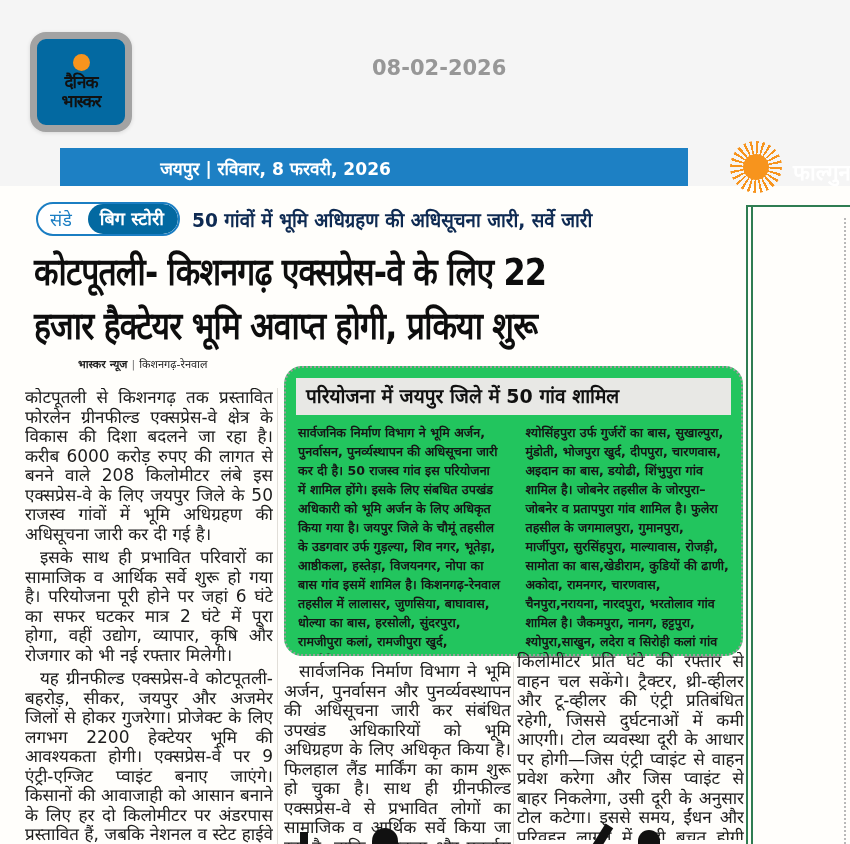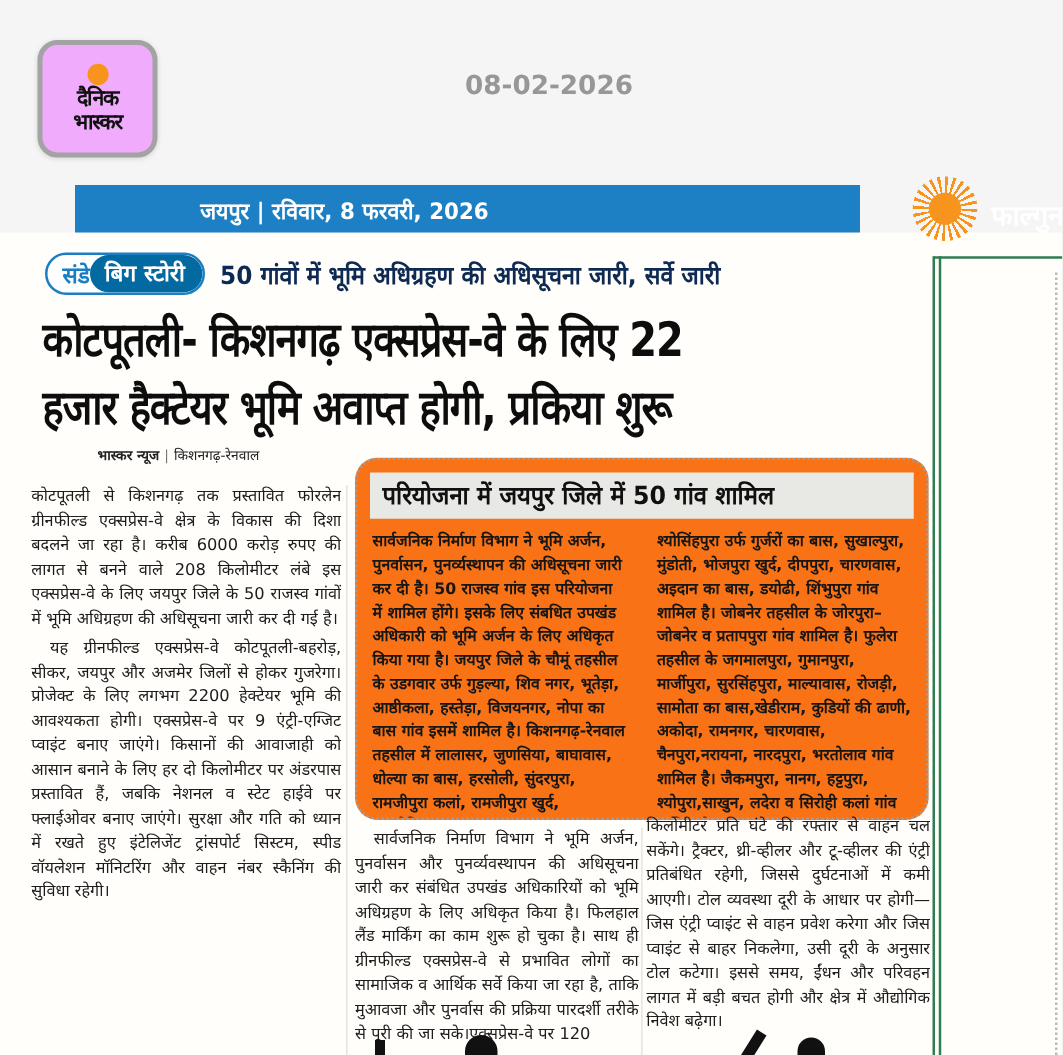--- a/index.html
+++ b/index.html
@@ -1,67 +1,67 @@
 <!DOCTYPE html>
 <html><head>
 <meta charset="utf-8">
 <style>
   html,body{margin:0;padding:0;background:#e9e9e9;}
   .page{position:relative;width:850px;height:844px;overflow:hidden;background:#f5f5f5;
         font-family:"DejaVu Sans","Liberation Sans",sans-serif;}
   .paper-bg{position:absolute;left:0;right:0;top:186px;bottom:0;background:#fffefb;}
 
   
-  .logo-card{position:absolute;left:30px;top:32px;width:88px;height:86px;background:#f0abfc;
-             border:4px solid #a3a3a3;border-radius:16px;box-shadow:0 1px 4px rgba(0,0,0,.12);
+  .logo-card{position:absolute;left:30px;top:32px;width:88px;height:86px;background:#0369a1;
+             border:7px solid #a3a3a3;border-radius:16px;box-shadow:0 1px 4px rgba(0,0,0,.12);
              display:flex;flex-direction:column;align-items:center;justify-content:center;}
   .logo-sun{width:17px;height:17px;border-radius:50%;background:#f7941d;margin-bottom:2px;}
   .logo-line{font-weight:900;font-size:17px;line-height:19px;color:#111;letter-spacing:-1px;}
   .edition-title{position:absolute;left:133px;top:54px;font-size:27px;font-weight:800;color:#333;}
   .edition-date{position:absolute;left:372px;top:56px;font-size:21px;font-weight:600;color:#979797;}
 
   
   .banner{position:absolute;left:60px;top:148px;width:628px;height:38px;background:#1d80c4;}
   .banner-dateline{position:absolute;right:297px;top:8px;color:#fff;font-weight:700;font-size:18px;
                    white-space:nowrap;transform:scaleX(.95);transform-origin:100% 50%;}
   .banner-sun{position:absolute;left:670px;top:-7px;width:52px;height:52px;border-radius:50%;
               background:radial-gradient(circle at 50% 50%, #f7941d 0 34%, rgba(0,0,0,0) 36%),
                          repeating-conic-gradient(#f7941d 0deg 6deg, rgba(0,0,0,0) 6deg 15deg);}
   .banner-month{position:absolute;left:733px;top:8px;color:#fff;font-weight:700;font-size:22px;white-space:nowrap;}
 
   
   .badge-row{position:absolute;left:36px;top:202px;display:flex;align-items:center;gap:12px;}
   .badge{display:flex;align-items:center;border:2px solid #1b7ec3;border-radius:999px;background:#fff;
          overflow:hidden;height:30px;}
-  .badge-left{color:#1b7ec3;font-weight:700;font-size:18px;padding:0 0 0 12px;}
+  .badge-left{color:#1b7ec3;font-weight:400;font-size:18px;padding:0 16px 0 12px;}
   .badge-right{background:#0369a1;color:#fff;font-weight:900;font-size:18px;padding:3px 14px 5px 12px;
                border-radius:999px;height:100%;box-sizing:border-box;display:flex;align-items:center;}
   .kicker{font-size:20px;font-weight:900;color:#0e2a52;white-space:nowrap;
           transform:scaleX(.93);transform-origin:0 50%;}
   .headline-line{position:absolute;left:34px;color:#0d0d0d;font-weight:900;font-size:38px;
                  white-space:nowrap;transform:scaleX(.84);transform-origin:0 50%;letter-spacing:-1px;}
   .hl1{top:244px;} .hl2{top:298px;}
   .byline{position:absolute;left:78px;top:356px;font-size:11px;color:#222;}
   .byline b{font-weight:900;}
   .byline .sep{color:#777;padding:0 4px;font-weight:400;}
 
   
-  .bodytext{font-size:13px;line-height:19.5px;color:#1c1c1c;text-align:justify;}
+  .bodytext{font-size:17px;line-height:19.5px;color:#1c1c1c;text-align:justify;}
   .bodytext p{margin:0 0 4px 0;}
   .bodytext p.ind{text-indent:15px;}
   .col1{position:absolute;left:25px;top:388px;width:248px;height:456px;overflow:hidden;}
   .vdiv{position:absolute;width:1px;background:#e1ded8;}
   .vdiv1{left:277px;top:388px;bottom:0;}
   .vdiv2{left:513px;top:662px;bottom:0;}
   .col2b{position:absolute;left:284px;top:662px;width:227px;height:182px;overflow:hidden;}
   .col3b{position:absolute;left:517px;top:652px;width:227px;height:188px;overflow:hidden;}
 
   
   .infobox{position:absolute;left:284px;top:366px;width:459px;height:290px;box-sizing:border-box;
-           border:2px dotted #9d9d9d;border-radius:18px;background:#f97316;overflow:hidden;}
+           border:2px dotted #9d9d9d;border-radius:18px;background:#22c55e;overflow:hidden;}
   .box-titlebar{margin:10px 10px 8px 10px;background:#e8e8e5;padding:4px 10px 6px 10px;}
   .box-title{font-size:20px;font-weight:900;color:#101010;white-space:nowrap;
              transform:scaleX(.95);transform-origin:0 50%;display:block;}
   .box-cols{display:flex;gap:24px;padding:0 12px;}
   .box-col{flex:1;font-size:12.6px;line-height:19px;font-weight:700;color:#161616;text-align:left;}
 
   
   .green-h{position:absolute;left:747px;right:0;top:205px;height:2px;background:#2f7d52;}
   .green-v{position:absolute;left:746px;top:205px;bottom:0;width:7px;box-sizing:border-box;
            border-left:2px solid #2f7d52;border-right:2px solid #2f7d52;}
@@ -104,20 +104,21 @@
 
   <div class="headline-line hl1">कोटपूतली- किशनगढ़ एक्सप्रेस-वे के लिए 22</div>
   <div class="headline-line hl2">हजार हैक्टेयर भूमि अवाप्त होगी, प्रकिया शुरू</div>
 
   <div class="byline">
     <b>भास्कर न्यूज</b><span class="sep">|</span><span>किशनगढ़-रेनवाल</span>
   </div>
 
   <div class="col1 bodytext">
     <p>कोटपूतली से किशनगढ़ तक प्रस्तावित फोरलेन ग्रीनफील्ड एक्सप्रेस-वे क्षेत्र के विकास की दिशा बदलने जा रहा है। करीब 6000 करोड़ रुपए की लागत से बनने वाले 208 किलोमीटर लंबे इस एक्सप्रेस-वे के लिए जयपुर जिले के 50 राजस्व गांवों में भूमि अधिग्रहण की अधिसूचना जारी कर दी गई है।</p>
+    <p class="ind">इसके साथ ही प्रभावित परिवारों का सामाजिक व आर्थिक सर्वे शुरू हो गया है। परियोजना पूरी होने पर जहां 6 घंटे का सफर घटकर मात्र 2 घंटे में पूरा होगा, वहीं उद्योग, व्यापार, कृषि और रोजगार को भी नई रफ्तार मिलेगी।</p>
     <p class="ind">यह ग्रीनफील्ड एक्सप्रेस-वे कोटपूतली-बहरोड़, सीकर, जयपुर और अजमेर जिलों से होकर गुजरेगा। प्रोजेक्ट के लिए लगभग 2200 हेक्टेयर भूमि की आवश्यकता होगी। एक्सप्रेस-वे पर 9 एंट्री-एग्जिट प्वाइंट बनाए जाएंगे। किसानों की आवाजाही को आसान बनाने के लिए हर दो किलोमीटर पर अंडरपास प्रस्तावित हैं, जबकि नेशनल व स्टेट हाईवे पर फ्लाईओवर बनाए जाएंगे। सुरक्षा और गति को ध्यान में रखते हुए इंटेलिजेंट ट्रांसपोर्ट सिस्टम, स्पीड वॉयलेशन मॉनिटरिंग और वाहन नंबर स्कैनिंग की सुविधा रहेगी।</p>
   </div>
   <div class="vdiv vdiv1"></div>
 
   <div class="infobox">
     <div class="box-titlebar">
       <span class="box-title">परियोजना में जयपुर जिले में 50 गांव शामिल</span>
     </div>
     <div class="box-cols">
       <div class="box-col">सार्वजनिक निर्माण विभाग ने भूमि अर्जन, पुनर्वासन, पुनर्व्यस्थापन की अधिसूचना जारी कर दी है। 50 राजस्व गांव इस परियोजना में शामिल होंगे। इसके लिए संबधित उपखंड अधिकारी को भूमि अर्जन के लिए अधिकृत किया गया है। जयपुर जिले के चौमूं तहसील के उडगवार उर्फ गुड़ल्या, शिव नगर, भूतेड़ा, आष्ठीकला, हस्तेड़ा, विजयनगर, नोपा का बास गांव इसमें शामिल है। किशनगढ़-रेनवाल तहसील में लालासर, जुणसिया, बाघावास, धोल्या का बास, हरसोली, सुंदरपुरा, रामजीपुरा कलां, रामजीपुरा खुर्द, पक्कोडिया,</div>

